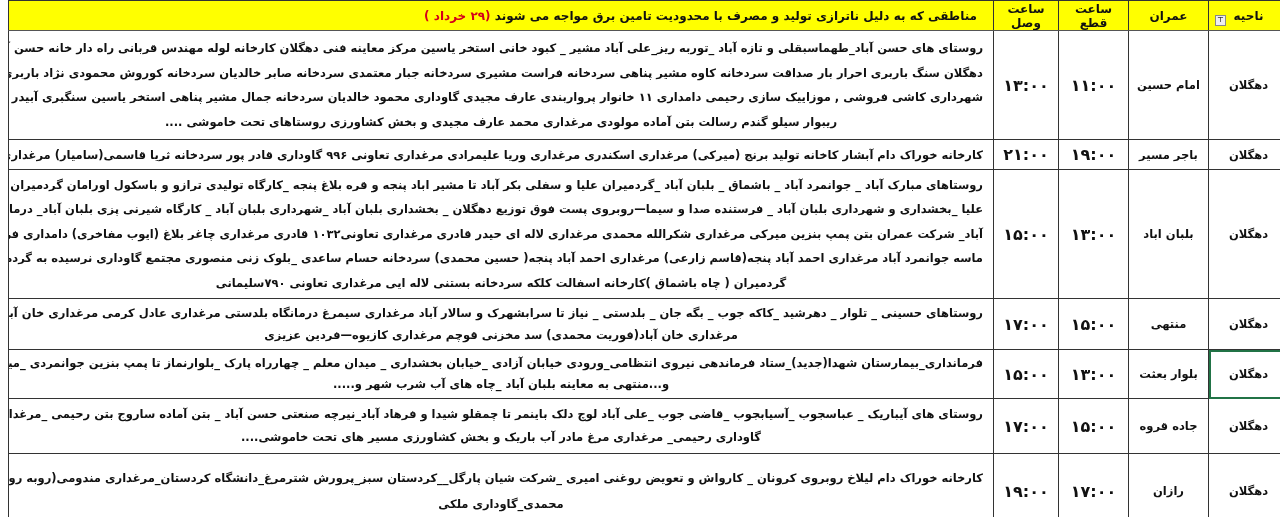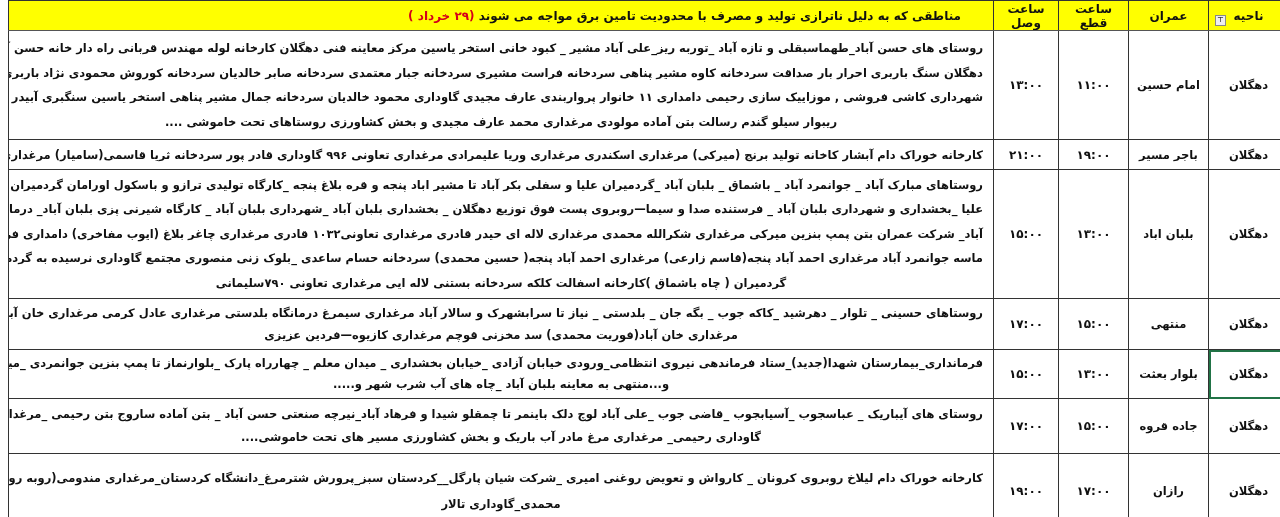--- a/index.html
+++ b/index.html
@@ -1,28 +1,28 @@
 <!DOCTYPE html>
 <html><head>
 <meta charset="utf-8">
 <style>
   html, body { margin:0; padding:0; background:#ffffff; }
   body { width:1280px; height:517px; overflow:hidden; font-family:"DejaVu Sans", sans-serif; }
   .sheet { position:absolute; left:0; top:0; width:1280px; height:517px; background:#fff; }
   table { position:absolute; left:8px; top:0; border-collapse:collapse; table-layout:fixed; direction:rtl; width:1280px; }
   td, th { border:1px solid #333; padding:0; overflow:hidden; }
   th { background:#FFFF00; height:29px; font-weight:bold; font-size:12px; color:#111; text-align:center; vertical-align:middle; border-bottom:1px solid #555; }
-  th.desc { text-align:right; padding-right:32px; }
+  th.desc { text-align:right; padding-right:16px; }
   th .hl { color:#d4001a; }
   th.area { position:relative; }
   .filter { position:absolute; left:6px; bottom:4px; width:9px; height:9px; border:1px solid #888; background:#eee; font-size:7px; line-height:9px; text-align:center; color:#333; font-family:"DejaVu Sans", sans-serif; }
   td { font-size:11.5px; font-weight:bold; color:#111; text-align:center; vertical-align:middle; }
   td.desc { text-align:center; line-height:24.5px; padding:2px 10px; direction:rtl; }
   td.desc .line { display:block; white-space:nowrap; }
-  td.time { font-size:12px; }
+  td.time { font-size:16px; }
   tr.r1 td { height:104px; }
   tr.r2 td { height:25px; }
   tr.r3 td { height:124px; }
   tr.r4 td { height:46px; }
   tr.r5 td { height:44px; }
   tr.r6 td { height:50px; }
   tr.r7 td { height:70px; }
   td.selected { outline:2px solid #217346; outline-offset:-2px; }
   tr.r7 td.desc { vertical-align:middle; }
 </style>
@@ -118,18 +118,18 @@
           <span class="line">گاوداری رحیمی_ مرغداری مرغ مادر  آب باریک و بخش کشاورزی مسیر های تحت خاموشی....</span>
         </td>
       </tr>
       <tr class="r7">
         <td>دهگلان</td>
         <td>رازان</td>
         <td class="time">۱۷:۰۰</td>
         <td class="time">۱۹:۰۰</td>
         <td class="desc" style="line-height:26px;">
           <span class="line">کارخانه خوراک دام لیلاخ روبروی کرونان _ کارواش و تعویض روغنی امیری _شرکت شیان پارگل__کردستان سبز_پرورش شترمرغ_دانشگاه کردستان_مرغداری مندومی(روبه روی ج قروچای)_مرغداری خانم</span>
-          <span class="line">محمدی_گاوداری تالار</span>
+          <span class="line">محمدی_گاوداری ملکی</span>
         </td>
       </tr>
     </tbody>
   </table>
 </div>
 
 </body></html>

